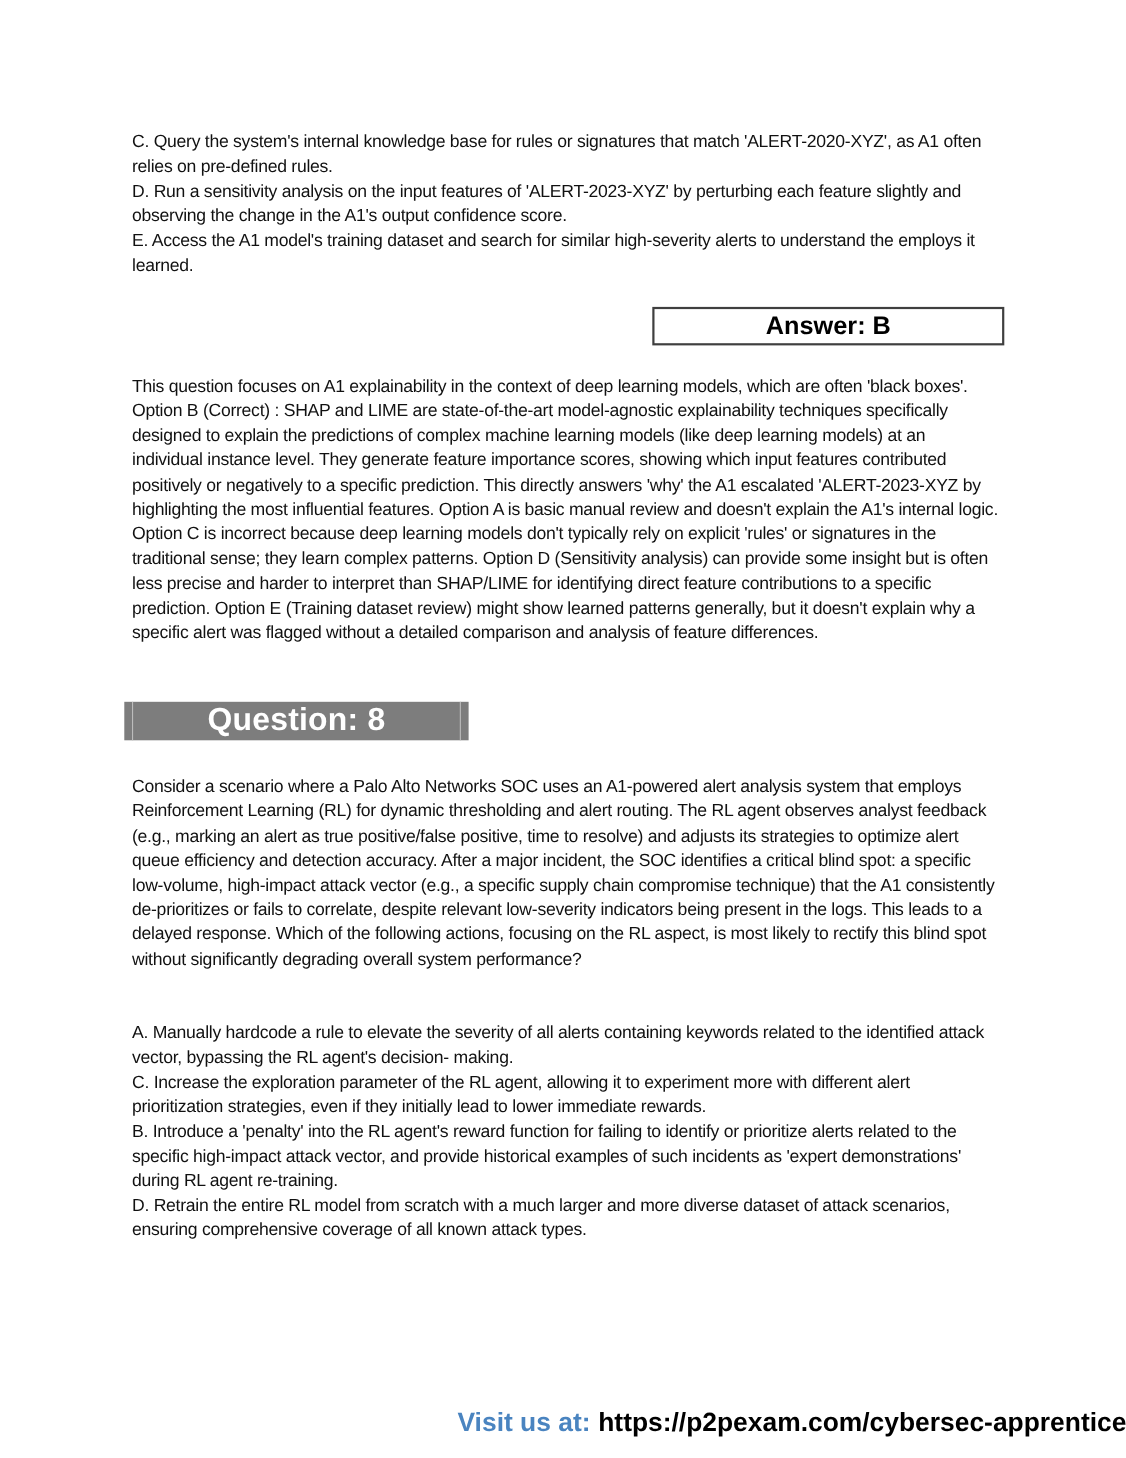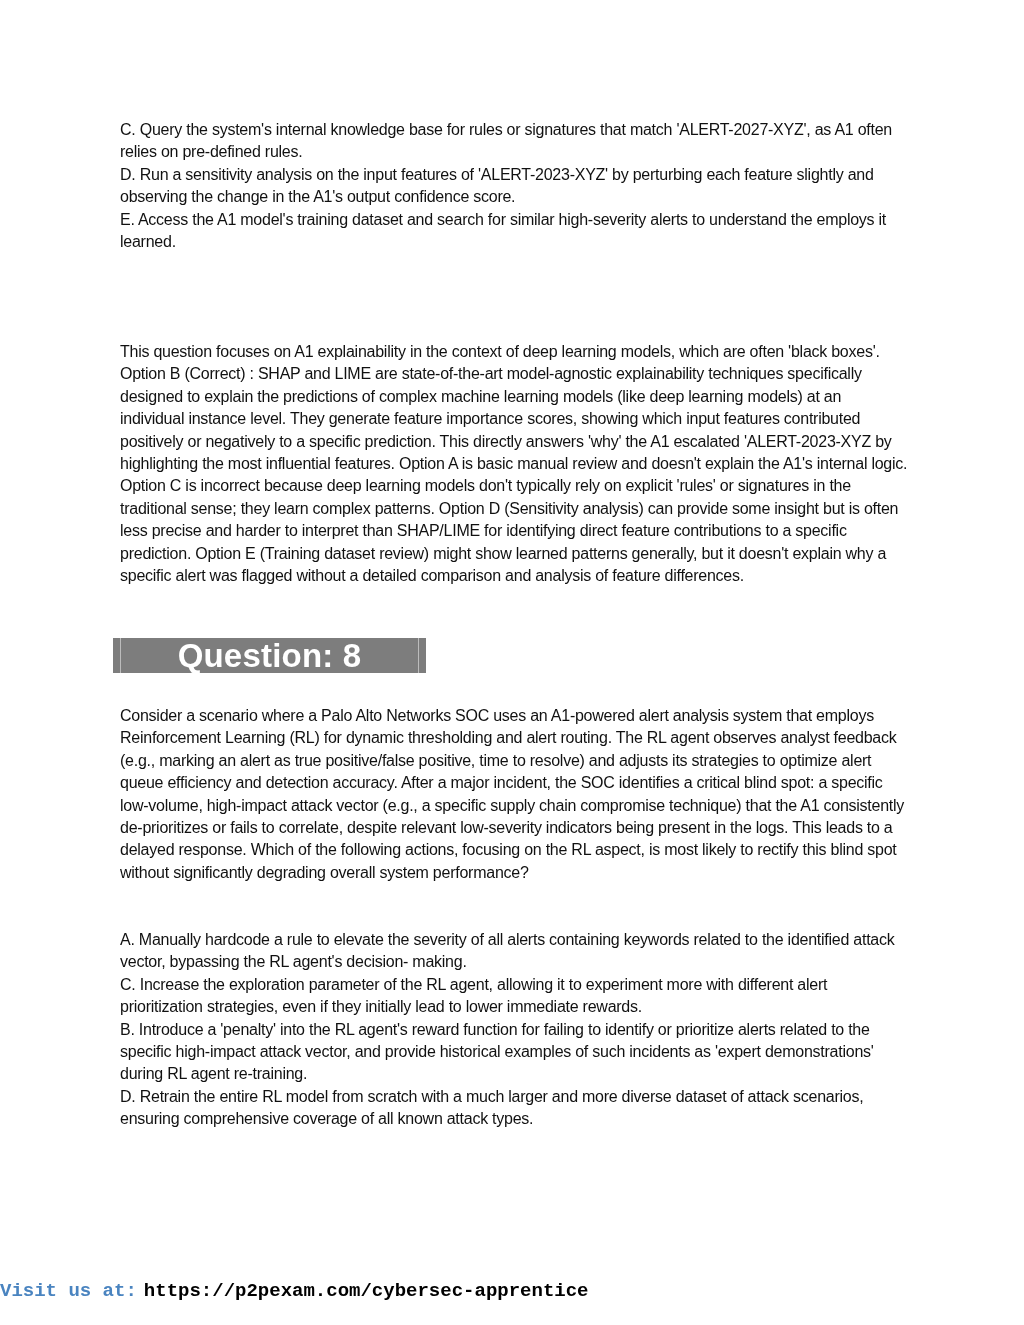--- a/index.html
+++ b/index.html
@@ -61,58 +61,61 @@
   .question-header-inner {
     height: 100%;
     margin: 0 7px;
     border-left: 1.5px solid #bcbcbc;
     border-right: 1.5px solid #bcbcbc;
     display: flex;
     align-items: center;
     justify-content: center;
   }
   .question-header-inner span {
-    font-size: 33px;
+    font-size: 29px;
     font-weight: bold;
     color: #ffffff;
     letter-spacing: 0.2px;
   }
   .question-body { top: 705px; }
   .options-block { top: 929px; }
   .footer {
     position: absolute;
     left: 0;
     top: 1280px;
     width: 1024px;
-    text-align: left;
-    font-family: Liberation Mono, monospace;
-    font-size: 19px;
+    text-align: right;
+    font-family: Liberation Sans, sans-serif;
+    font-size: 24px;
     font-weight: bold;
     letter-spacing: 0;
   }
   .footer .visit-label {
     color: #4a84c0;
     margin-right: 7px;
   }
   .footer .footer-url {
     color: #000000;
     text-decoration: none;
   }
 </style>
 </head>
 <body>
 
 <div class="page">
 
   <div class="textblock prev-options">
-    <p>C. Query the system's internal knowledge base for rules or signatures that match 'ALERT-2027-XYZ', as A1 often relies on pre-defined rules.</p>
+    <p>C. Query the system's internal knowledge base for rules or signatures that match 'ALERT-2020-XYZ', as A1 often relies on pre-defined rules.</p>
     <p>D. Run a sensitivity analysis on the input features of 'ALERT-2023-XYZ' by perturbing each feature slightly and observing the change in the A1's output confidence score.</p>
     <p>E. Access the A1 model's training dataset and search for similar high-severity alerts to understand the employs it learned.</p>
   </div>
 
+  <div class="answer-box">
+    <span>Answer: B</span>
+  </div>
 
   <div class="textblock explanation">
     <p>This question focuses on A1 explainability in the context of deep learning models, which are often 'black boxes'. Option B (Correct) : SHAP and LIME are state-of-the-art model-agnostic explainability techniques specifically designed to explain the predictions of complex machine learning models (like deep learning models) at an individual instance level. They generate feature importance scores, showing which input features contributed positively or negatively to a specific prediction. This directly answers 'why' the A1 escalated 'ALERT-2023-XYZ by highlighting the most influential features. Option A is basic manual review and doesn't explain the A1's internal logic. Option C is incorrect because deep learning models don't typically rely on explicit 'rules' or signatures in the traditional sense; they learn complex patterns. Option D (Sensitivity analysis) can provide some insight but is often less precise and harder to interpret than SHAP/LIME for identifying direct feature contributions to a specific prediction. Option E (Training dataset review) might show learned patterns generally, but it doesn't explain why a specific alert was flagged without a detailed comparison and analysis of feature differences.</p>
   </div>
 
   <div class="question-header">
     <div class="question-header-inner">
       <span>Question: 8</span>
     </div>
   </div>

